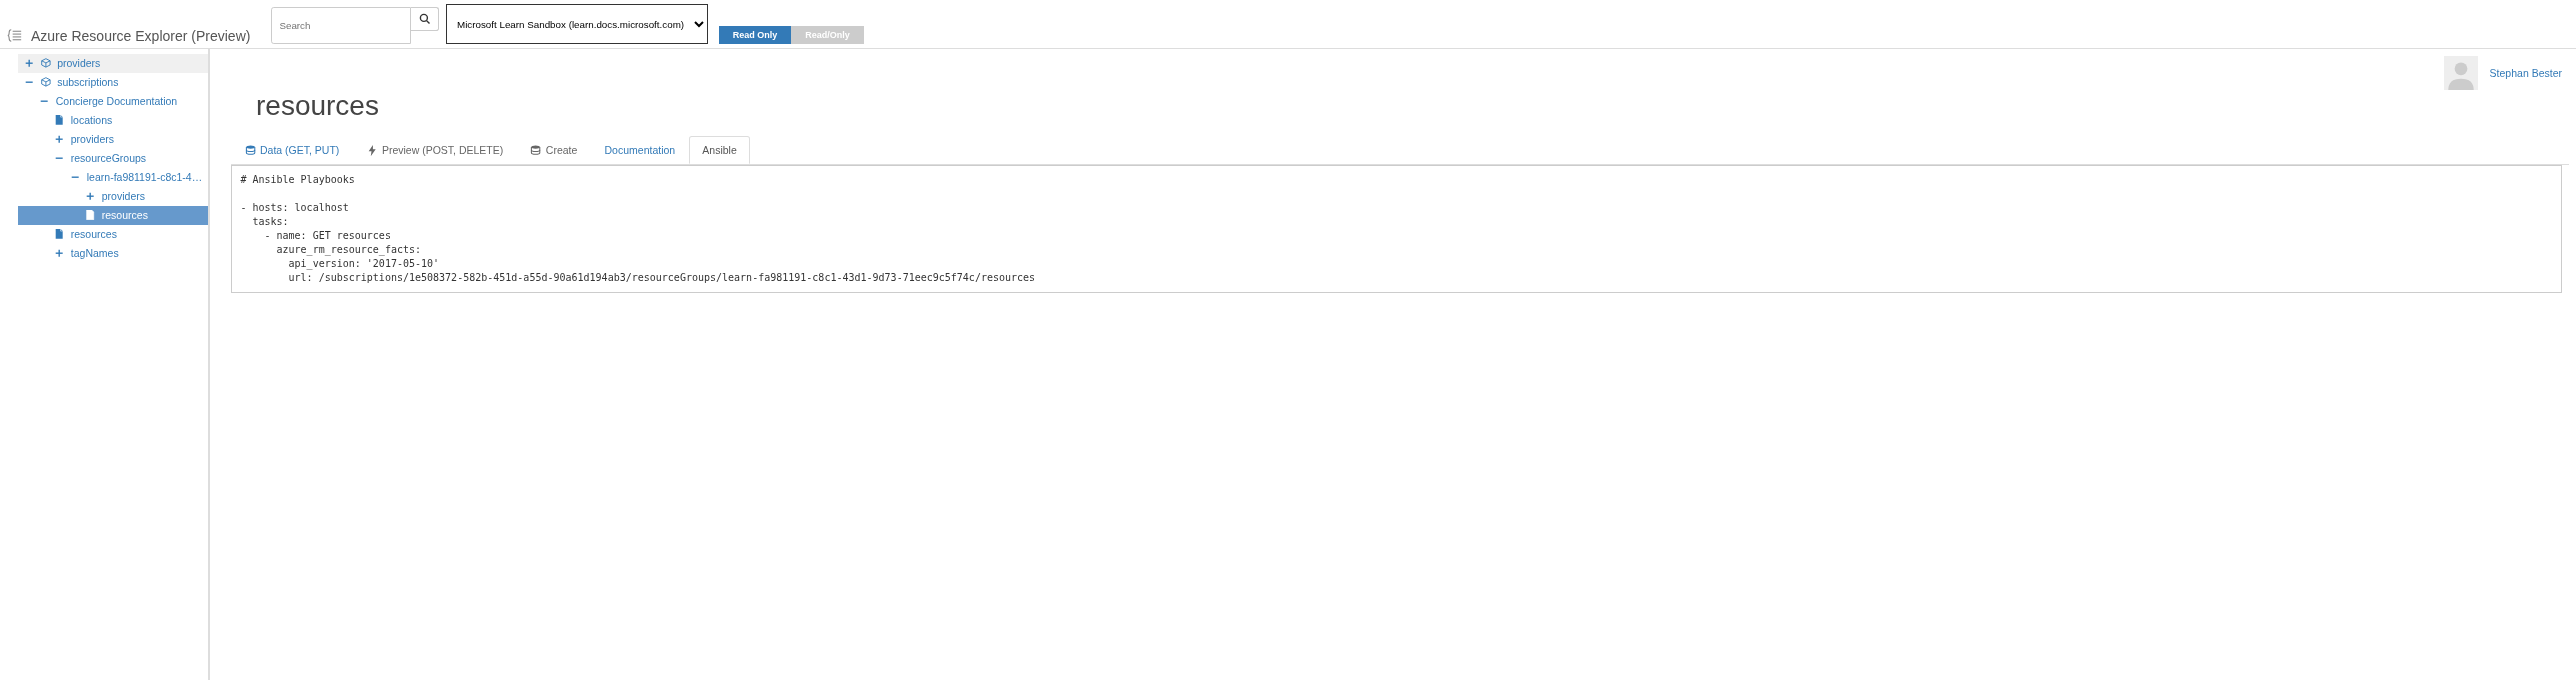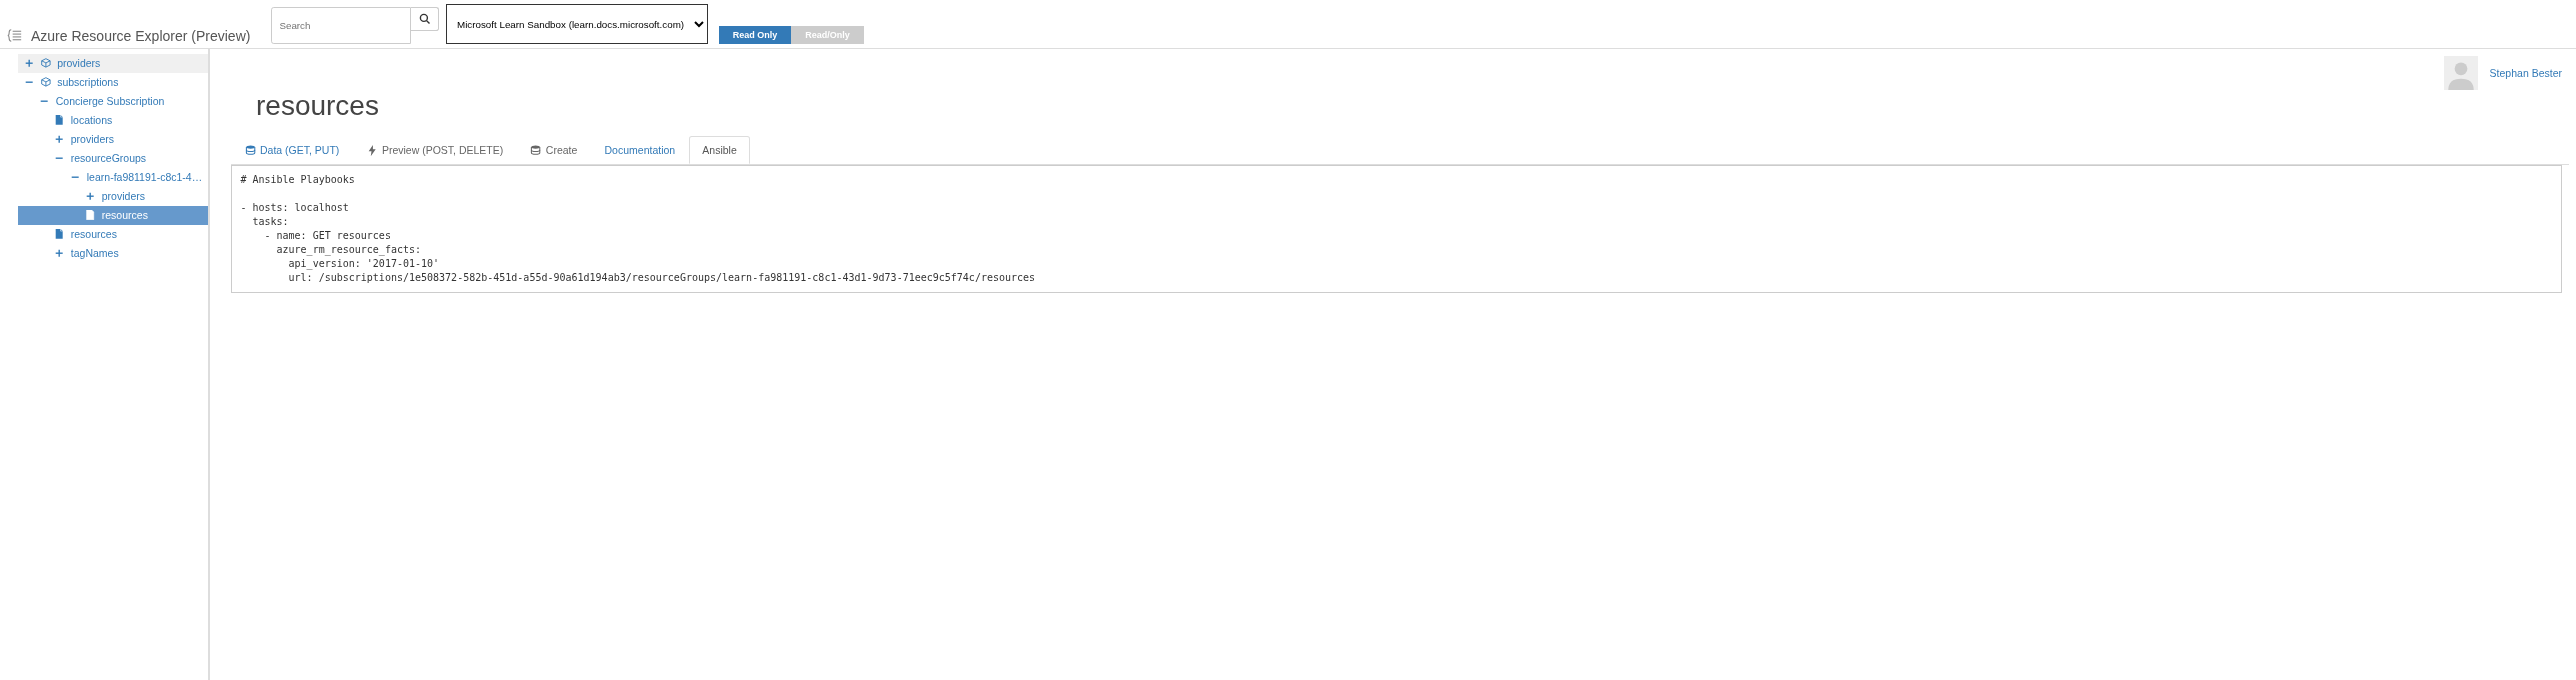--- a/index.html
+++ b/index.html
@@ -105,21 +105,21 @@
           </svg>
         </span>
         <span class="tree-label">subscriptions</span>
       </div>
       <div class="tree-item indent-1 ">
         <span class="tree-icon">
           <svg width="8.4" height="8.4" viewBox="0 0 12 12">
             <line x1="1" y1="6" x2="11" y2="6" stroke="#337ab7" stroke-width="2"></line>
           </svg>
         </span>
-        <span class="tree-label">Concierge Subscription</span>
+        <span class="tree-label">Concierge Documentation</span>
       </div>
       <div class="tree-item indent-2 ">
         <span class="tree-icon">
           <svg width="8.4" height="9.8" viewBox="0 0 12 14" fill="#337ab7">
             <path d="M1 0h7l3 3v11H1z"></path>
             <path d="M8 0v3h3" fill="none" stroke="#fff" stroke-width="0.8"></path>
           </svg>
         </span>
         <span class="tree-label">locations</span>
       </div>
@@ -234,17 +234,17 @@
         <span>Ansible</span>
       </div>
     </div>
 
     <pre class="code-panel"># Ansible Playbooks
 
 - hosts: localhost
   tasks:
     - name: GET resources
       azure_rm_resource_facts:
-        api_version: '2017-01-10'
+        api_version: '2017-05-10'
         url: /subscriptions/1e508372-582b-451d-a55d-90a61d194ab3/resourceGroups/learn-fa981191-c8c1-43d1-9d73-71eec9c5f74c/resources</pre>
   </div>
 </div>
 
 
 </body></html>

